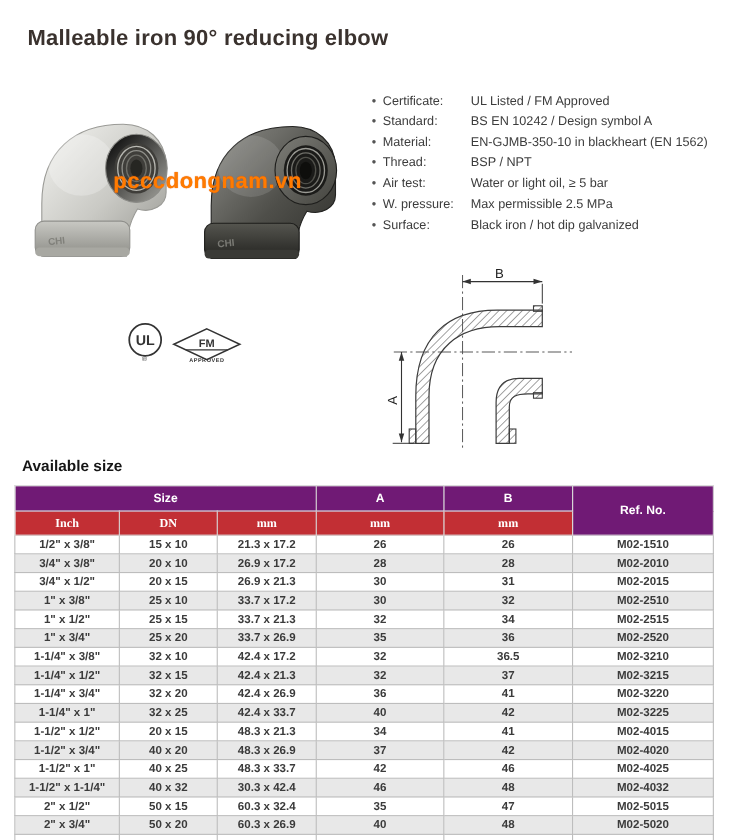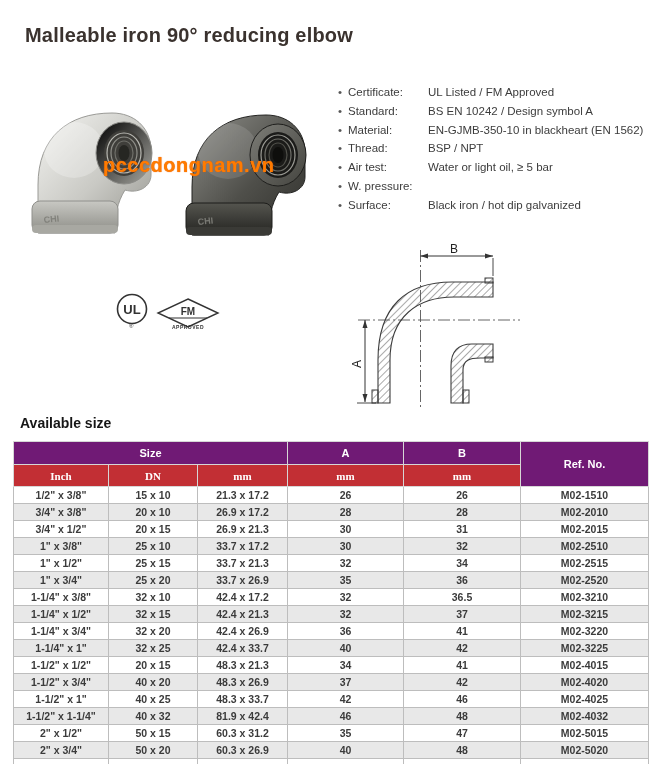--- a/index.html
+++ b/index.html
@@ -144,20 +144,21 @@
       <span class="spec-value">BSP / NPT</span>
     </div>
     <div class="spec-row">
       <span class="bullet">•</span>
       <span class="spec-label">Air test:</span>
       <span class="spec-value">Water or light oil, ≥ 5 bar</span>
     </div>
     <div class="spec-row">
       <span class="bullet">•</span>
       <span class="spec-label">W. pressure:</span>
+      <span class="spec-value">Max permissible 2.5 MPa</span>
     </div>
     <div class="spec-row">
       <span class="bullet">•</span>
       <span class="spec-label">Surface:</span>
       <span class="spec-value">Black iron / hot dip galvanized</span>
     </div>
   </div>
 
   <svg class="ul-logo" width="42" height="40" viewBox="0 0 42 40">
     <circle cx="19" cy="17" r="14.5" fill="none" stroke="#333" stroke-width="1.6"></circle>
@@ -327,29 +328,29 @@
           <td>1-1/2" x 1"</td>
           <td>40 x 25</td>
           <td>48.3 x 33.7</td>
           <td>42</td>
           <td>46</td>
           <td>M02-4025</td>
         </tr>
         <tr class="alt">
           <td>1-1/2" x 1-1/4"</td>
           <td>40 x 32</td>
-          <td>81.9 x 42.4</td>
+          <td>30.3 x 42.4</td>
           <td>46</td>
           <td>48</td>
           <td>M02-4032</td>
         </tr>
         <tr>
           <td>2" x 1/2"</td>
           <td>50 x 15</td>
-          <td>60.3 x 31.2</td>
+          <td>60.3 x 32.4</td>
           <td>35</td>
           <td>47</td>
           <td>M02-5015</td>
         </tr>
         <tr class="alt">
           <td>2" x 3/4"</td>
           <td>50 x 20</td>
           <td>60.3 x 26.9</td>
           <td>40</td>
           <td>48</td>

